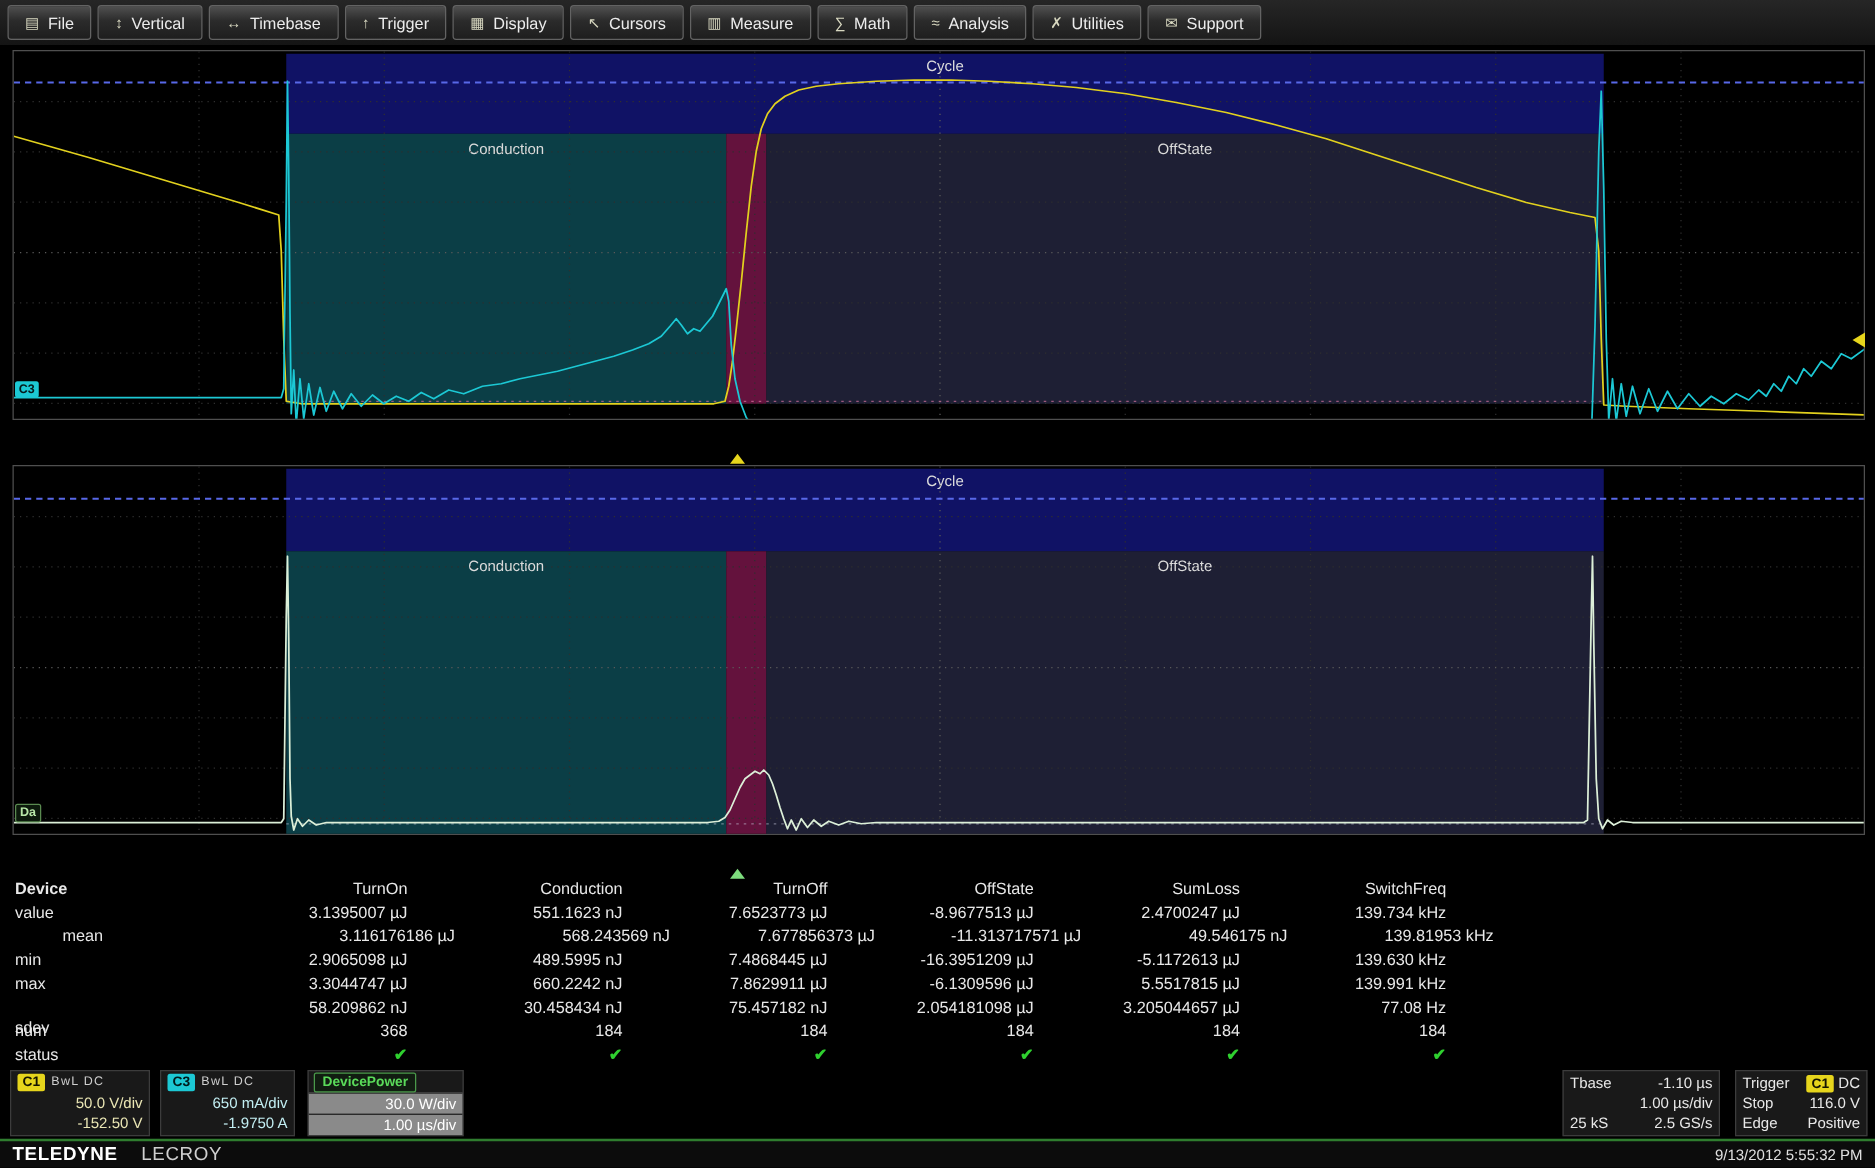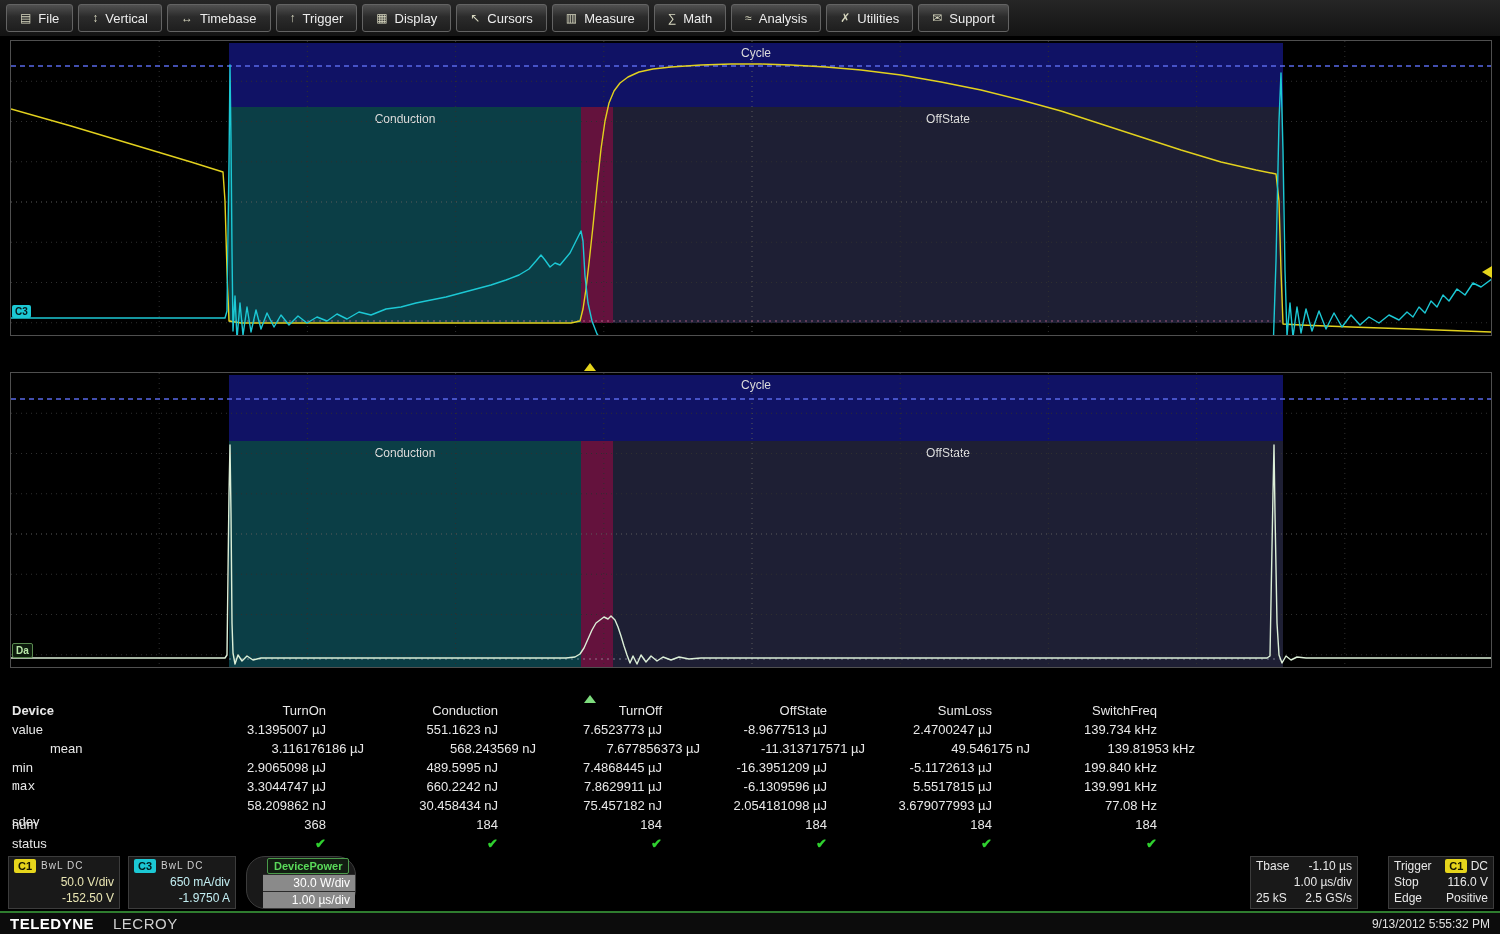--- a/index.html
+++ b/index.html
@@ -55,22 +55,22 @@
   .mcell { text-align:right; padding-right:4px; overflow:hidden; white-space:nowrap; }
   .mcell.lbl { text-align:left; padding-left:12px; }
   .mhead .lbl { font-weight:bold; }
   .mcell.ok { color:#2fd02f; font-weight:bold; font-size:13px; }
 
   
   .desc-box { position:absolute; top:856px; height:53px; background:#191919;
               border:1px solid #3c3c3c; font-size:12px; padding:1px 5px; line-height:16px; }
   #desc-c1 { left:8px;    width:112px; color:#eae6b4; }
   #desc-c3 { left:128px;  width:108px; color:#c2eef2; }
-  #desc-dp { left:246px;  width:110px; padding:1px 0 0 16px;border-radius:19px; }
-  #desc-tb { left:1250px; width:108px; color:#e8e8e8; }
+  #desc-dp { left:246px;  width:125px; padding:1px 0 0 0; }
+  #desc-tb { left:1250px; width:126px; color:#e8e8e8; }
   #desc-tr { left:1388px; width:106px; color:#e8e8e8; }
   .desc-top { display:flex; align-items:center; gap:5px; }
   .desc-line { text-align:right; }
   .tag { display:inline-block; padding:0 4px; font-size:11px; font-weight:bold;
          border-radius:2px; line-height:14px; }
   .tag-yellow { background:#e6d51c; color:#141400; }
   .tag-cyan   { background:#1cc8d4; color:#001a1c; }
   .tag-green  { color:#5ada5a; border:1px solid #4a9a4a; background:#111d11;
                 margin:0 4px; padding:0 6px; }
   .gray-line { background:#8a8a8a; color:#fff; text-align:right; padding:0 5px;
@@ -240,38 +240,38 @@
       <div class="mcell" style="width: 165px;">49.546175 nJ</div>
       <div class="mcell" style="width: 165px;">139.81953 kHz</div>
     </div>
     <div class="mrow">
       <div class="mcell lbl" style="width: 150px;">min</div>
       <div class="mcell" style="width: 180px;">2.9065098 µJ</div>
       <div class="mcell" style="width: 172px;">489.5995 nJ</div>
       <div class="mcell" style="width: 164px;">7.4868445 µJ</div>
       <div class="mcell" style="width: 165px;">-16.3951209 µJ</div>
       <div class="mcell" style="width: 165px;">-5.1172613 µJ</div>
-      <div class="mcell" style="width: 165px;">199.840 kHz</div>
-    </div>
-    <div class="mrow">
-      <div class="mcell lbl" style="width: 150px; font-family: Liberation Mono, monospace;">max</div>
+      <div class="mcell" style="width: 165px;">139.630 kHz</div>
+    </div>
+    <div class="mrow">
+      <div class="mcell lbl" style="width: 150px;">max</div>
       <div class="mcell" style="width: 180px;">3.3044747 µJ</div>
       <div class="mcell" style="width: 172px;">660.2242 nJ</div>
       <div class="mcell" style="width: 164px;">7.8629911 µJ</div>
       <div class="mcell" style="width: 165px;">-6.1309596 µJ</div>
       <div class="mcell" style="width: 165px;">5.5517815 µJ</div>
       <div class="mcell" style="width: 165px;">139.991 kHz</div>
     </div>
     <div class="mrow">
       <div class="mcell lbl" style="width: 150px; margin-top: 32px;">sdev</div>
       <div class="mcell" style="width: 180px;">58.209862 nJ</div>
       <div class="mcell" style="width: 172px;">30.458434 nJ</div>
       <div class="mcell" style="width: 164px;">75.457182 nJ</div>
       <div class="mcell" style="width: 165px;">2.054181098 µJ</div>
-      <div class="mcell" style="width: 165px;">3.679077993 µJ</div>
+      <div class="mcell" style="width: 165px;">3.205044657 µJ</div>
       <div class="mcell" style="width: 165px;">77.08 Hz</div>
     </div>
     <div class="mrow">
       <div class="mcell lbl" style="width: 150px;">num</div>
       <div class="mcell" style="width: 180px;">368</div>
       <div class="mcell" style="width: 172px;">184</div>
       <div class="mcell" style="width: 164px;">184</div>
       <div class="mcell" style="width: 165px;">184</div>
       <div class="mcell" style="width: 165px;">184</div>
       <div class="mcell" style="width: 165px;">184</div>

